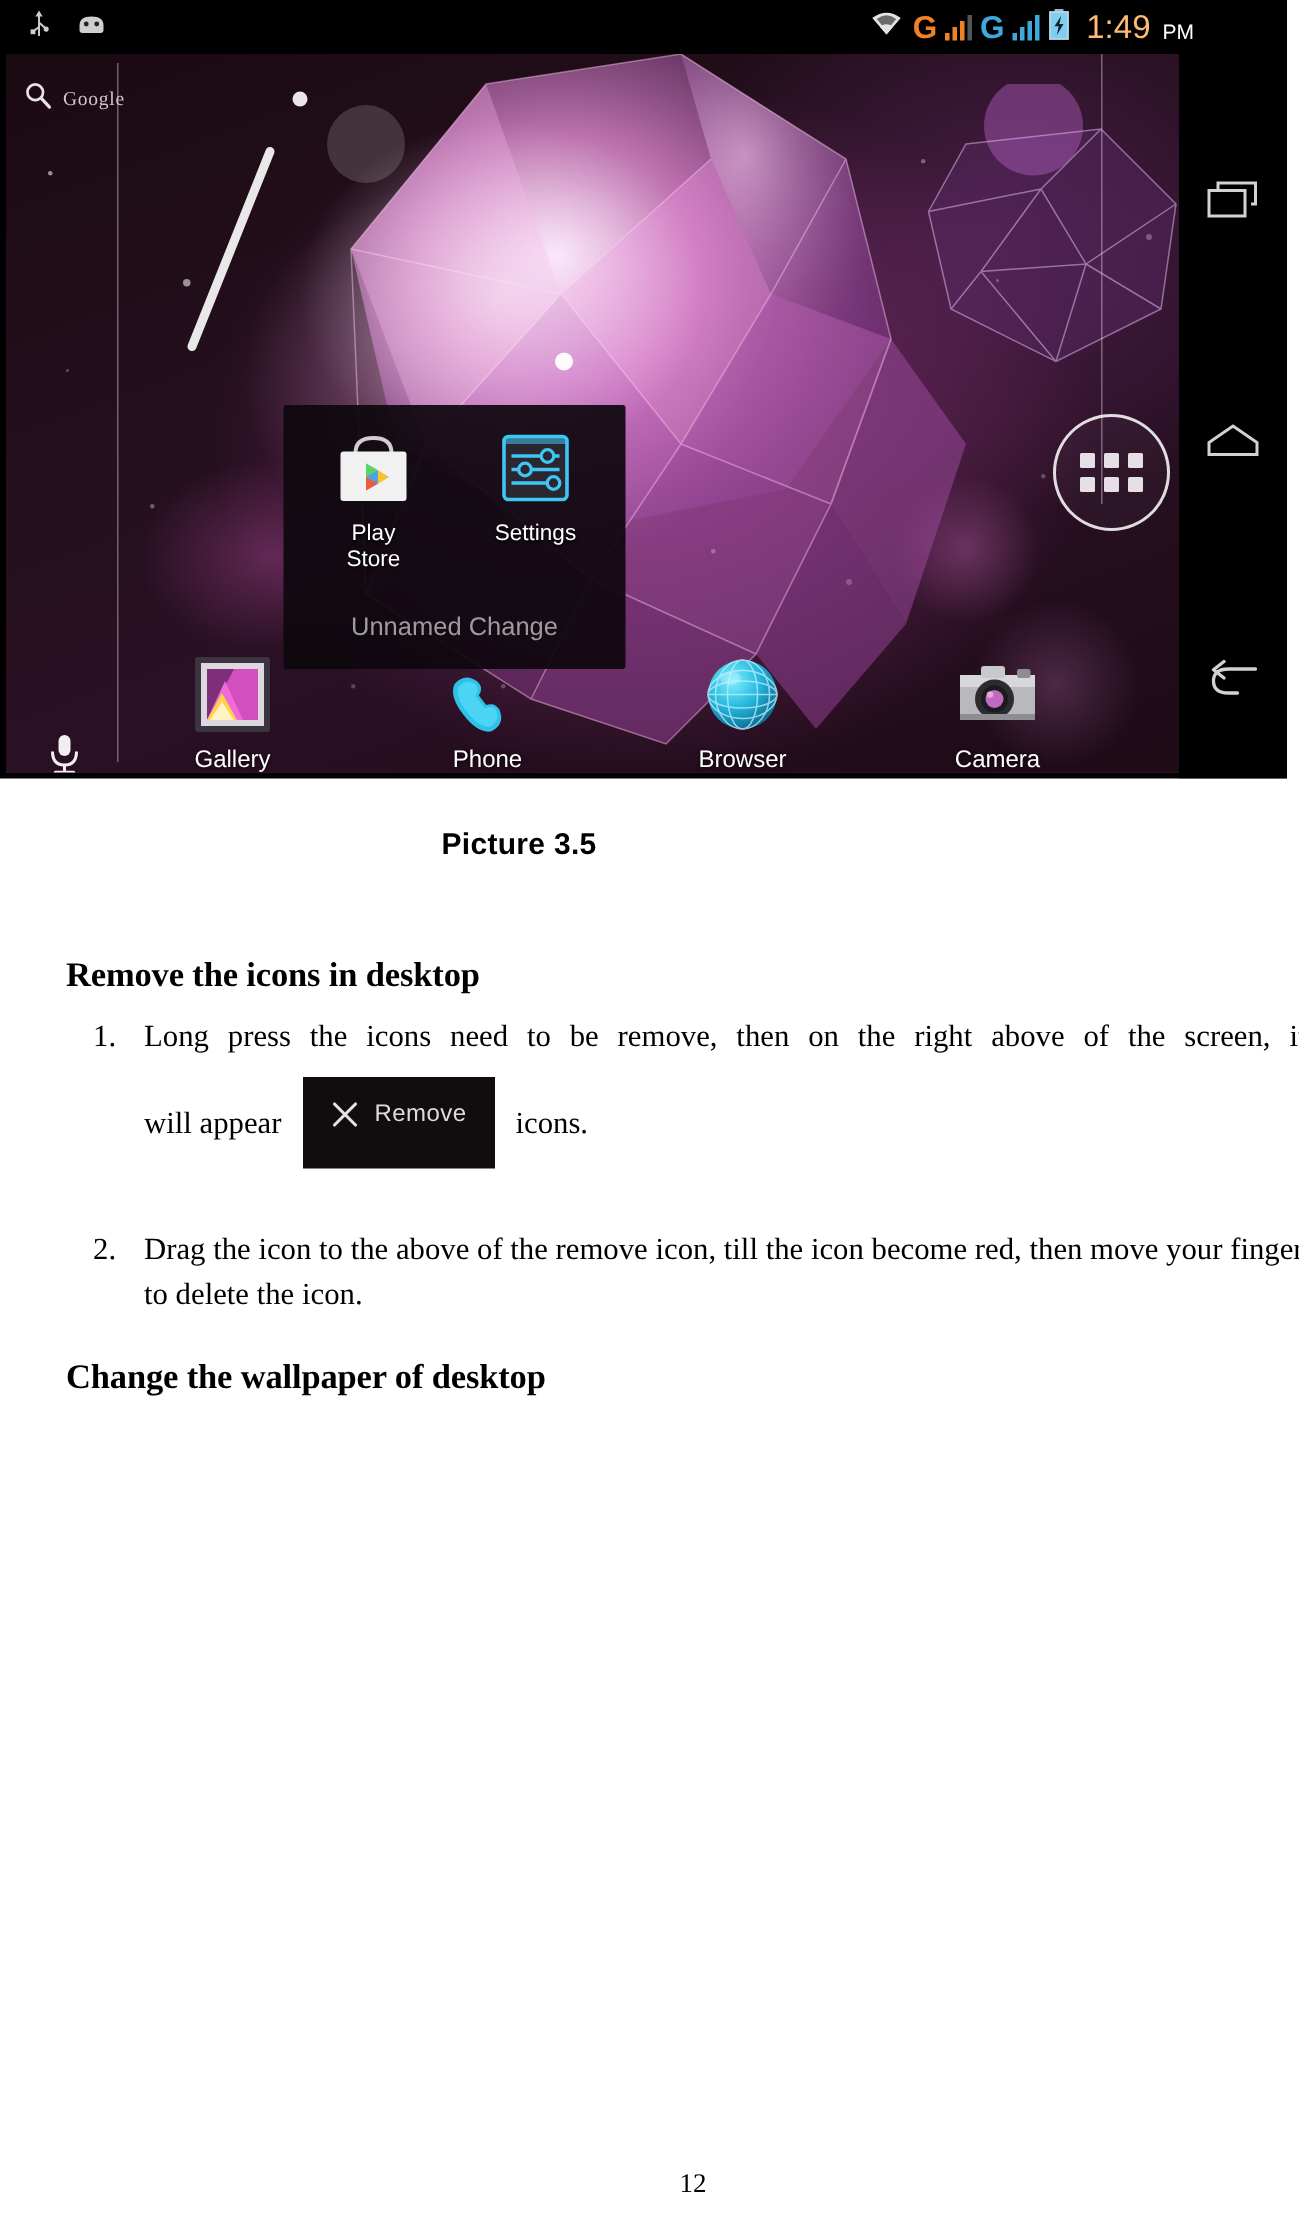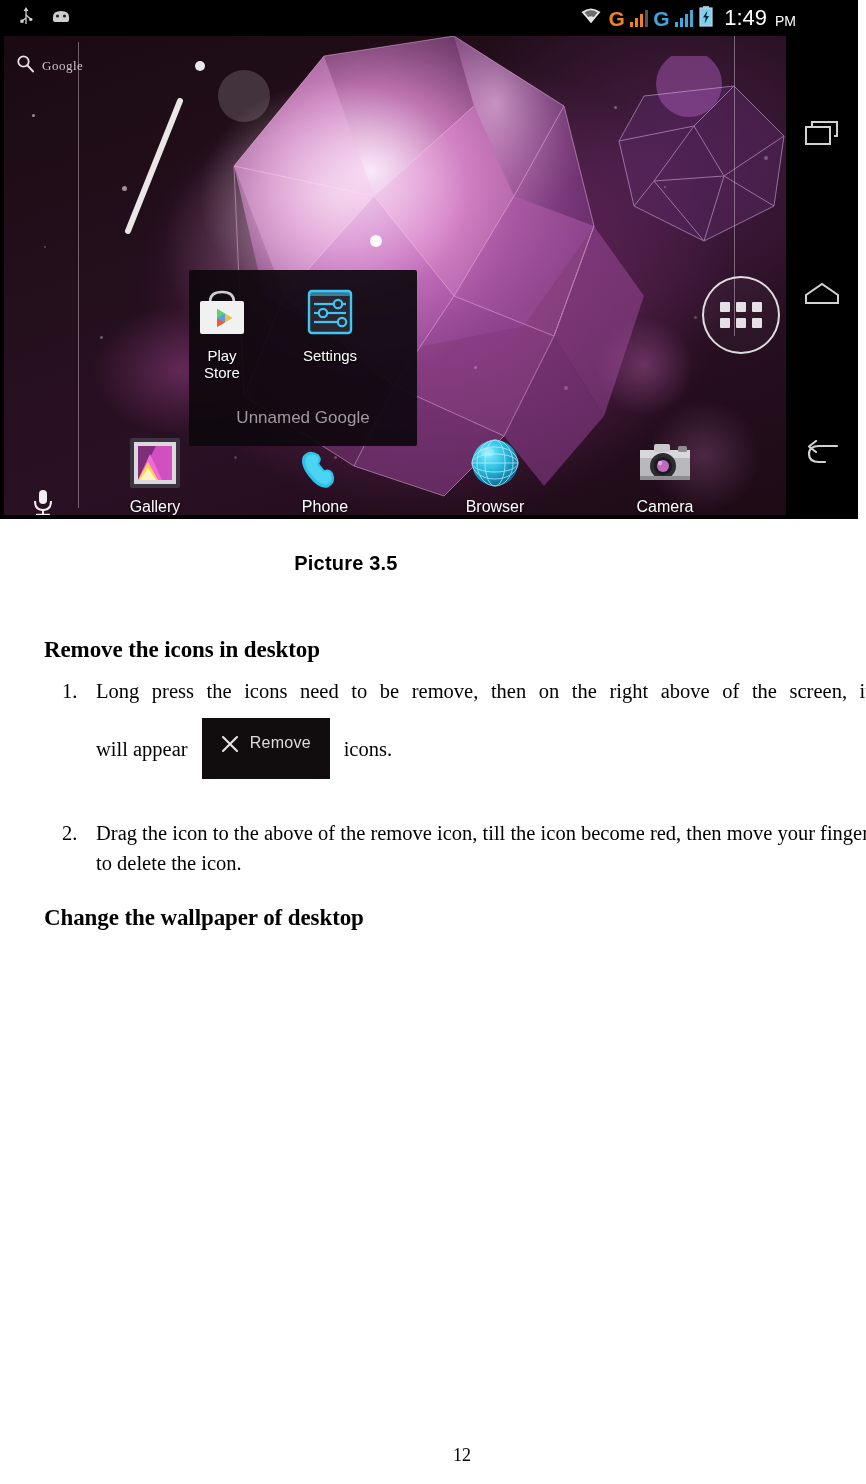--- a/index.html
+++ b/index.html
@@ -44,21 +44,21 @@
   }
   .sb-right {
     position: absolute;
     right: 62px; top: 2px;
     display: flex;
     align-items: center;
     gap: 5px;
     height: 32px;
   }
   .sb-time {
-    color: #ffffff;
+    color: #fdba74;
     font-family: "Liberation Sans", sans-serif;
     font-size: 22px;
     letter-spacing: 0px;
     line-height: 1;
     margin-left: 5px;
   }
   .sb-ampm {
     color: #ffffff;
     font-family: "Liberation Sans", sans-serif;
     font-size: 14px;
@@ -186,20 +186,21 @@
     left: 185px; top: 234px;
     width: 228px; height: 176px;
     background: rgba(14,8,14,0.93);
     border-radius: 2px;
   }
   .folder-apps {
     position: absolute;
     left: 0; top: 14px;
     width: 228px;
     display: flex;
+    justify-content: center;
     gap: 42px;
   }
   .fapp { width: 66px; text-align: center; }
   .fapp .lbl {
     font-family: "Liberation Sans", sans-serif;
     font-size: 15px;
     color: #ffffff;
     margin-top: 7px;
     text-shadow: 0 1px 2px #000;
   }
@@ -518,21 +519,21 @@
                 <line x1="12" y1="38" x2="44" y2="38"></line>
               </g>
               <circle cx="36" cy="20" r="4.2" fill="#2c2630" stroke="#3ec6f5" stroke-width="2.2"></circle>
               <circle cx="21" cy="29" r="4.2" fill="#2c2630" stroke="#3ec6f5" stroke-width="2.2"></circle>
               <circle cx="40" cy="38" r="4.2" fill="#2c2630" stroke="#3ec6f5" stroke-width="2.2"></circle>
             </svg>
           </div>
           <div class="lbl">Settings</div>
         </div>
       </div>
-      <div class="folder-name">Unnamed Google</div>
+      <div class="folder-name">Unnamed Change</div>
     </div>
 
     <div class="dock">
 
       <div class="dapp">
         <div class="ic">
           <svg viewBox="0 0 58 58">
             <rect x="4" y="4" width="50" height="50" rx="2" fill="#3c3440"></rect>
             <rect x="8" y="8" width="42" height="42" fill="#ddd7de"></rect>
             <rect x="12" y="12" width="34" height="34" fill="#7d2f7a"></rect>

